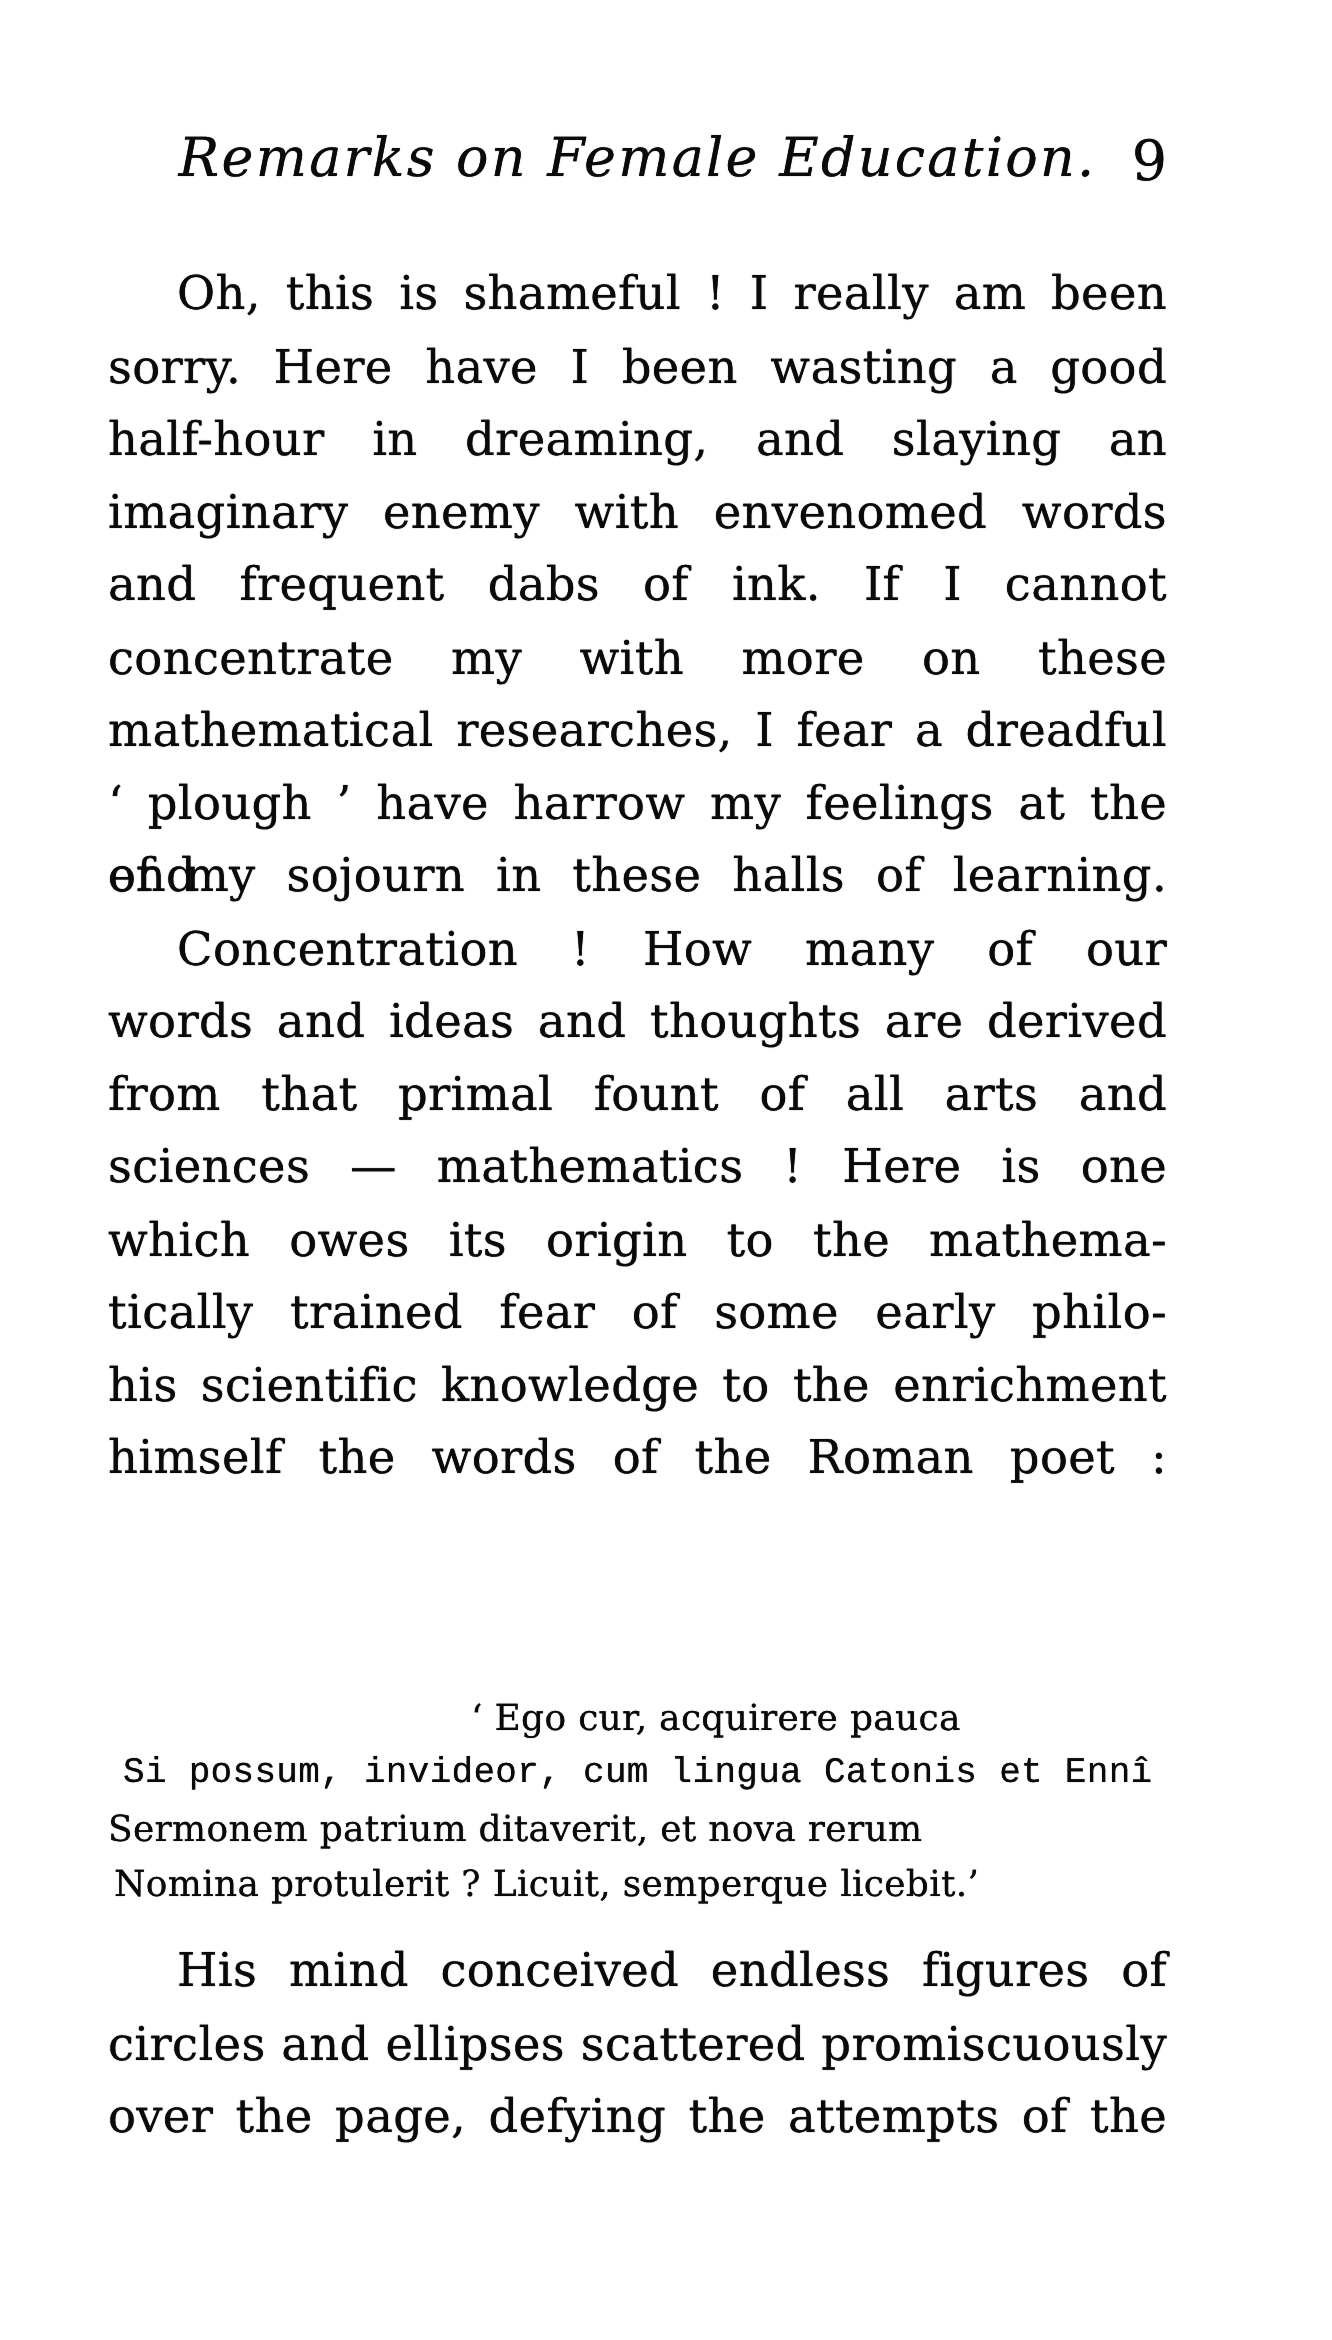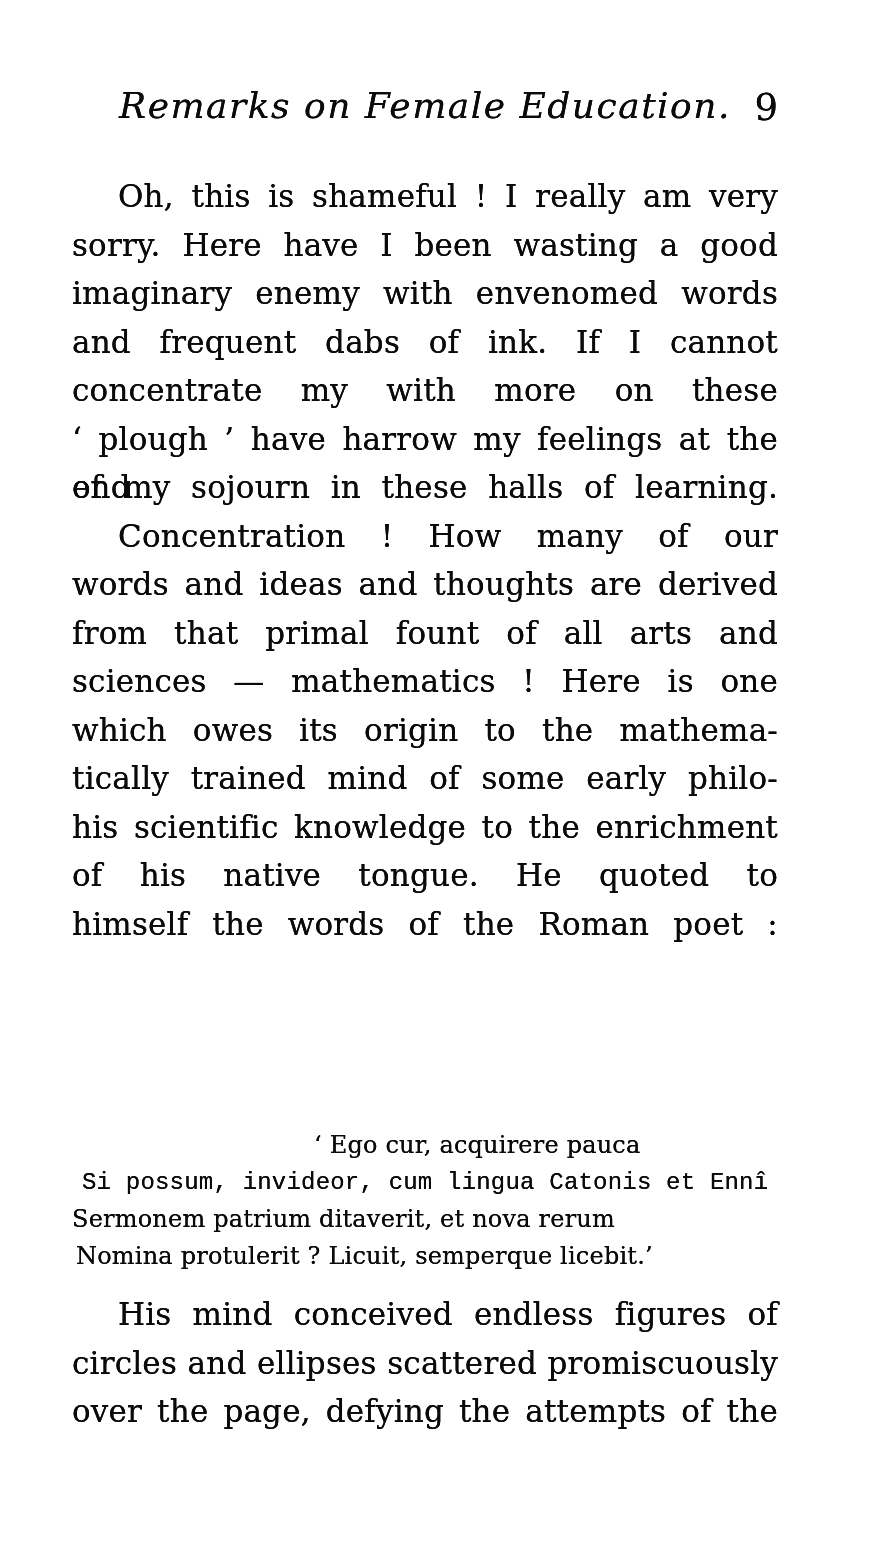--- a/index.html
+++ b/index.html
@@ -89,37 +89,38 @@
 
 <div class="page">
 
   <div class="running-header">
     <span class="title">Remarks on Female Education.</span>
     <span class="folio">9</span>
   </div>
 
   <div class="body-text">
     <div class="paragraph">
-      <div class="line">Oh, this is shameful !  I really am very</div>
+      <div class="line">Oh, this is shameful !  I really am been</div>
       <div class="line">sorry.  Here have I been wasting a good</div>
+      <div class="line">half-hour in dreaming, and slaying an</div>
       <div class="line">imaginary enemy with envenomed words</div>
       <div class="line">and frequent dabs of ink.  If I cannot</div>
       <div class="line">concentrate my with more on these</div>
+      <div class="line">mathematical researches, I fear a dreadful</div>
       <div class="line">‘ plough ’ have harrow my feelings at the end</div>
       <div class="line">of my sojourn in these halls of learning.</div>
     </div>
     <div class="paragraph">
       <div class="line">Concentration !  How many of our</div>
       <div class="line">words and ideas and thoughts are derived</div>
       <div class="line">from that primal fount of all arts and</div>
       <div class="line">sciences — mathematics !  Here is one</div>
       <div class="line">which owes its origin to the mathema-</div>
-      <div class="line">tically trained mind of some early philo-</div>
+      <div class="line">tically trained fear of some early philo-</div>
       <div class="line">his scientific knowledge to the enrichment</div>
-      <div class="line">of his native tongue.  He quoted to</div>
       <div class="line">himself the words of the Roman poet :</div>
     </div>
   </div>
 
   <div class="latin-quote">
     <div class="line">‘ Ego cur, acquirere pauca</div>
     <div class="line">Si possum, invideor, cum lingua Catonis et Ennî</div>
     <div class="line">Sermonem patrium ditaverit, et nova rerum</div>
     <div class="line">Nomina protulerit ?   Licuit, semperque licebit.’</div>
   </div>

